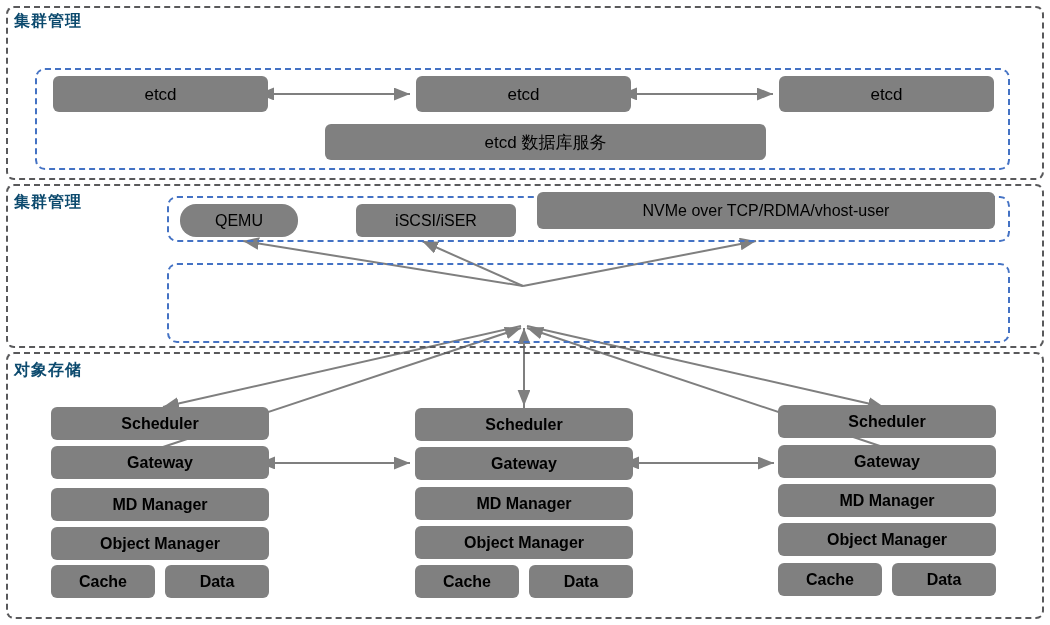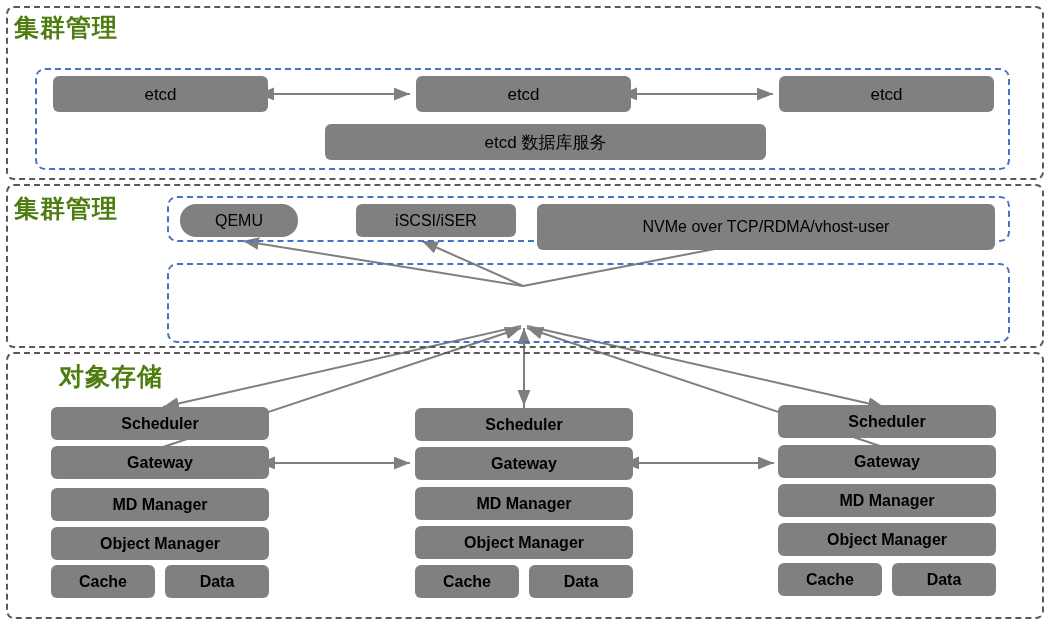--- a/index.html
+++ b/index.html
@@ -25,29 +25,29 @@
     border-radius: 8px;
     box-sizing: border-box;
     background: transparent;
   }
   #sec-cluster   { left: 6px;  top: 6px;   width: 1038px; height: 174px; }
   #sec-resource  { left: 6px;  top: 184px; width: 1038px; height: 164px; }
   #sec-object    { left: 6px;  top: 352px; width: 1038px; height: 267px; }
 
   .section-title {
     position: absolute;
-    font-size: 25px;
+    font-size: 16px;
     font-weight: bold;
-    color: #4d7c0f;
+    color: #0c4a6e;
     letter-spacing: 1px;
     white-space: nowrap;
   }
   #title-cluster  { left: 14px; top: 11px; }
   #title-resource { left: 14px; top: 192px; }
-  #title-object   { left: 14px; top: 360px; margin-left: 45px; }
+  #title-object   { left: 14px; top: 360px; }
 
   
   .group {
     position: absolute;
     border: 2px dashed #4472c4;
     border-radius: 10px;
     box-sizing: border-box;
     background: transparent;
   }
   #grp-etcd     { left: 35px;  top: 68px;  width: 975px; height: 102px; }
@@ -73,21 +73,21 @@
 
   
   #etcd-1 { left: 53px;  top: 76px; width: 215px; height: 36px; }
   #etcd-2 { left: 416px; top: 76px; width: 215px; height: 36px; }
   #etcd-3 { left: 779px; top: 76px; width: 215px; height: 36px; }
   #etcd-db { left: 325px; top: 124px; width: 441px; height: 36px; }
 
   
   #qemu   { left: 180px; top: 204px; width: 118px; height: 33px; border-radius: 16px; }
   #iscsi  { left: 348px; top: 204px; width: 160px; height: 33px; margin-left: 8px; }
-  #nvme   { left: 537px; top: 204px; width: 458px; height: 46px; }
+  #nvme   { left: 537px; top: 192px; width: 458px; height: 37px; }
   #vdi    { left: 325px; top: 288px; width: 397px; height: 36px; }
 
   
   .col-node { height: 33px; font-weight: bold; }
 
   
   #arrows {
     position: absolute;
     left: 0; top: 0;
     width: 1050px;

